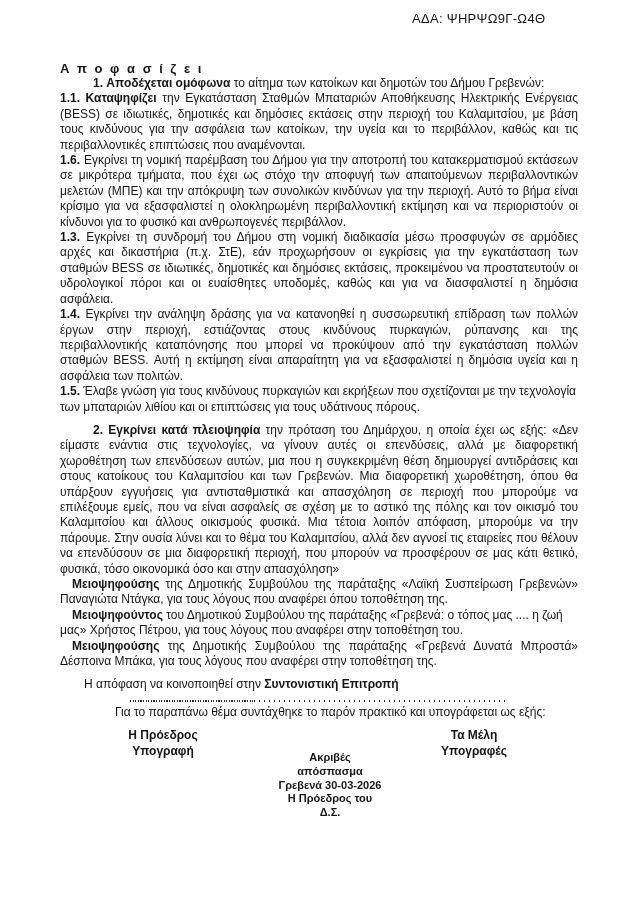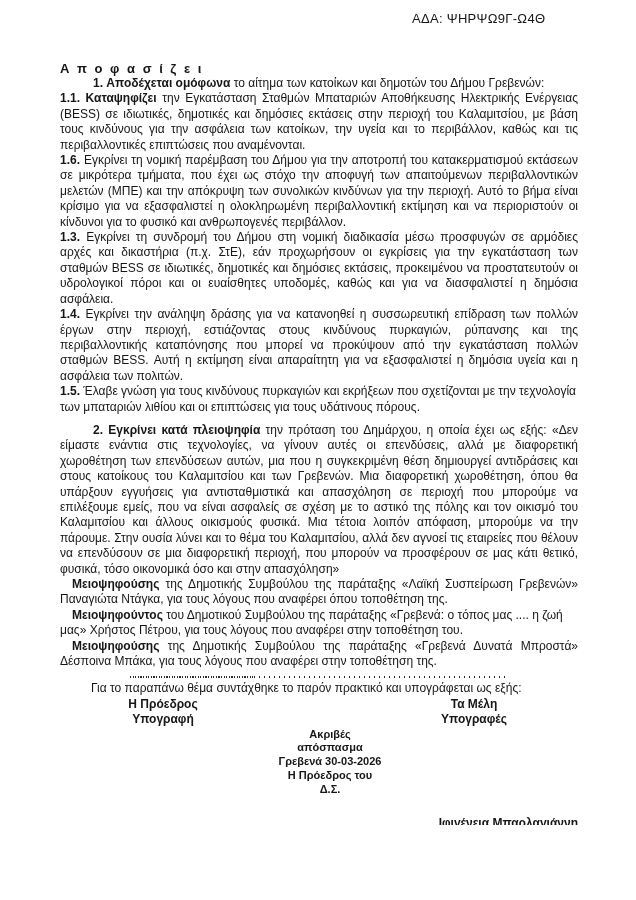--- a/index.html
+++ b/index.html
@@ -40,25 +40,25 @@
   .dotline { margin:7px 0 0 70px; height:4px; white-space:nowrap; font-size:0; }
   .dotline .seg1 {
     display:inline-block; width:124px; height:2px; vertical-align:top;
     background:repeating-linear-gradient(90deg,#2a2a2a 0 1.2px, transparent 1.2px 2.6px);
   }
   .dotline .seg2 {
     display:inline-block; width:251px; height:2px; vertical-align:top;
     background:repeating-linear-gradient(90deg,#2a2a2a 0 1.4px, transparent 1.4px 5px);
   }
 
-  .closing { margin-left:31px; margin-top:1px; }
+  .closing { margin-left:55px; margin-top:1px; }
 
   .sig-row { position:relative; height:15.4px; font-size:12px; }
   .sig-l, .sig-r {
-    position:absolute; top:0; width:130px;
+    position:absolute; top:8px; width:130px;
     text-align:center; font-weight:700; font-size:12px; line-height:15.4px;
   }
   .sig-l { left:38px; }
   .sig-r { left:349px; }
 
   .cert-block {
     margin-top:0;
     text-align:center; font-weight:700;
     font-size:11px; line-height:13.8px;
     padding-left:22px;
@@ -128,20 +128,24 @@
     <p class="left meio">
       <span class="pbold">Μειοψηφούντος</span>
       <span>του Δημοτικού Συμβούλου της παράταξης «Γρεβενά: ο τόπος μας .... η ζωή μας» Χρήστος Πέτρου, για τους λόγους που αναφέρει στην τοποθέτηση του.</span>
     </p>
 
     <p class="just meio">
       <span class="pbold">Μειοψηφούσης</span>
       <span>της Δημοτικής Συμβούλου της παράταξης «Γρεβενά Δυνατά Μπροστά» Δέσποινα Μπάκα, για τους λόγους που αναφέρει στην τοποθέτηση της.</span>
     </p>
 
+    <p class="left indent24 mt-block">
+      <span>Η απόφαση να κοινοποιηθεί στην</span>
+      <span class="pbold">Συντονιστική Επιτροπή</span>
+    </p>
 
 
     <div class="dotline">
       <span class="seg1"></span><span class="seg2"></span>
     </div>
 
     <p class="left closing">Για το παραπάνω θέμα συντάχθηκε το παρόν πρακτικό και υπογράφεται ως εξής:</p>
 
     <div class="sig-row">
       <span class="sig-l">Η Πρόεδρος</span>

